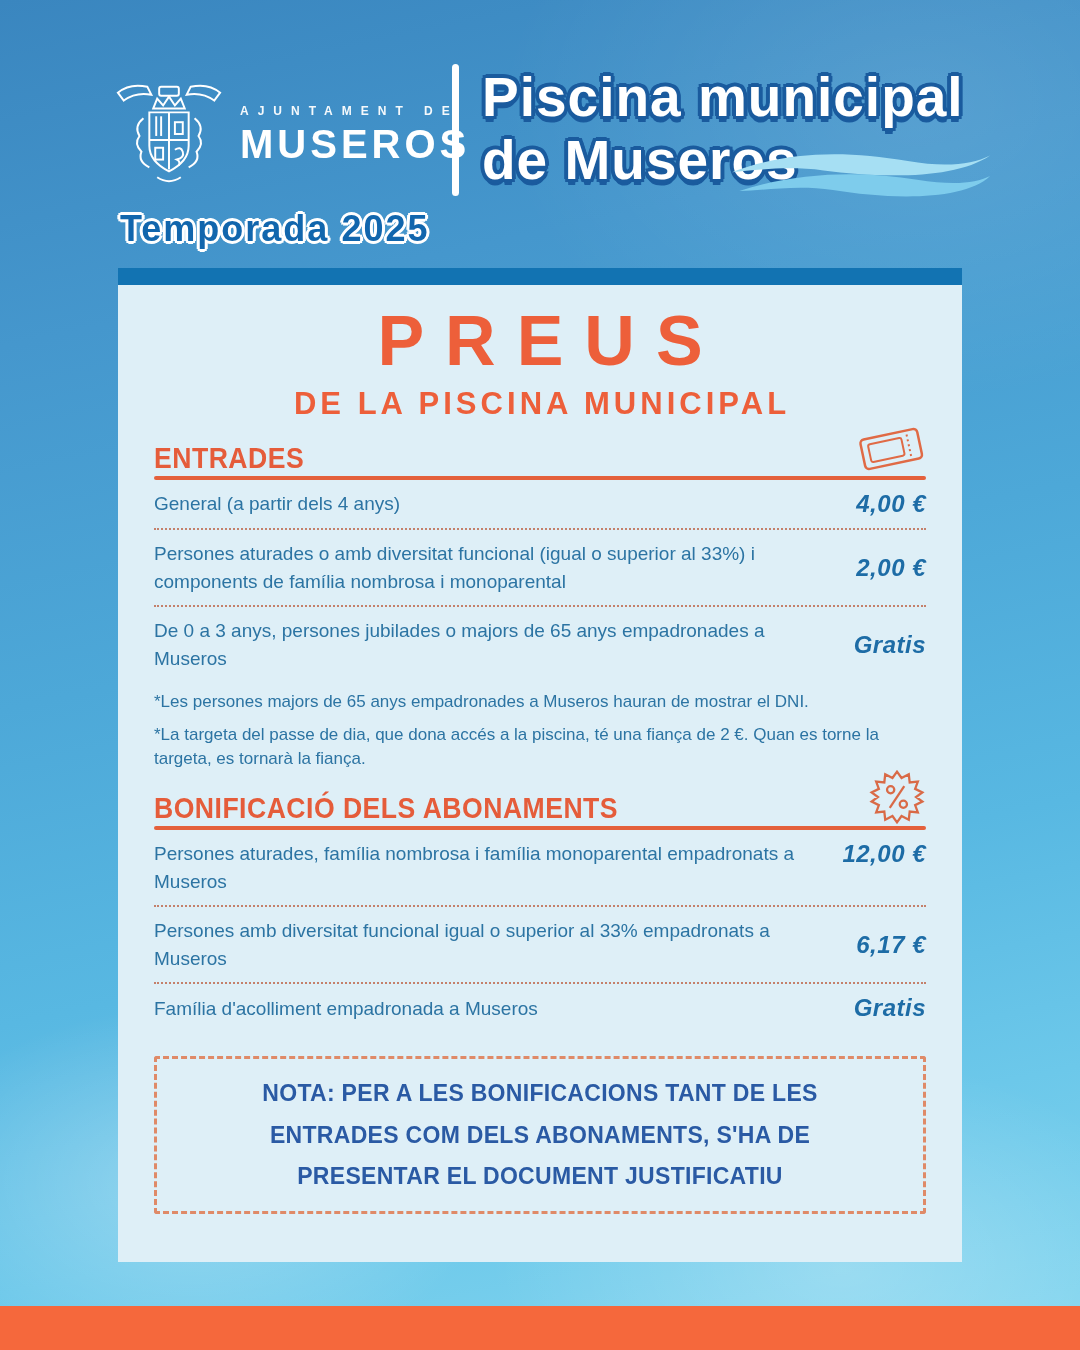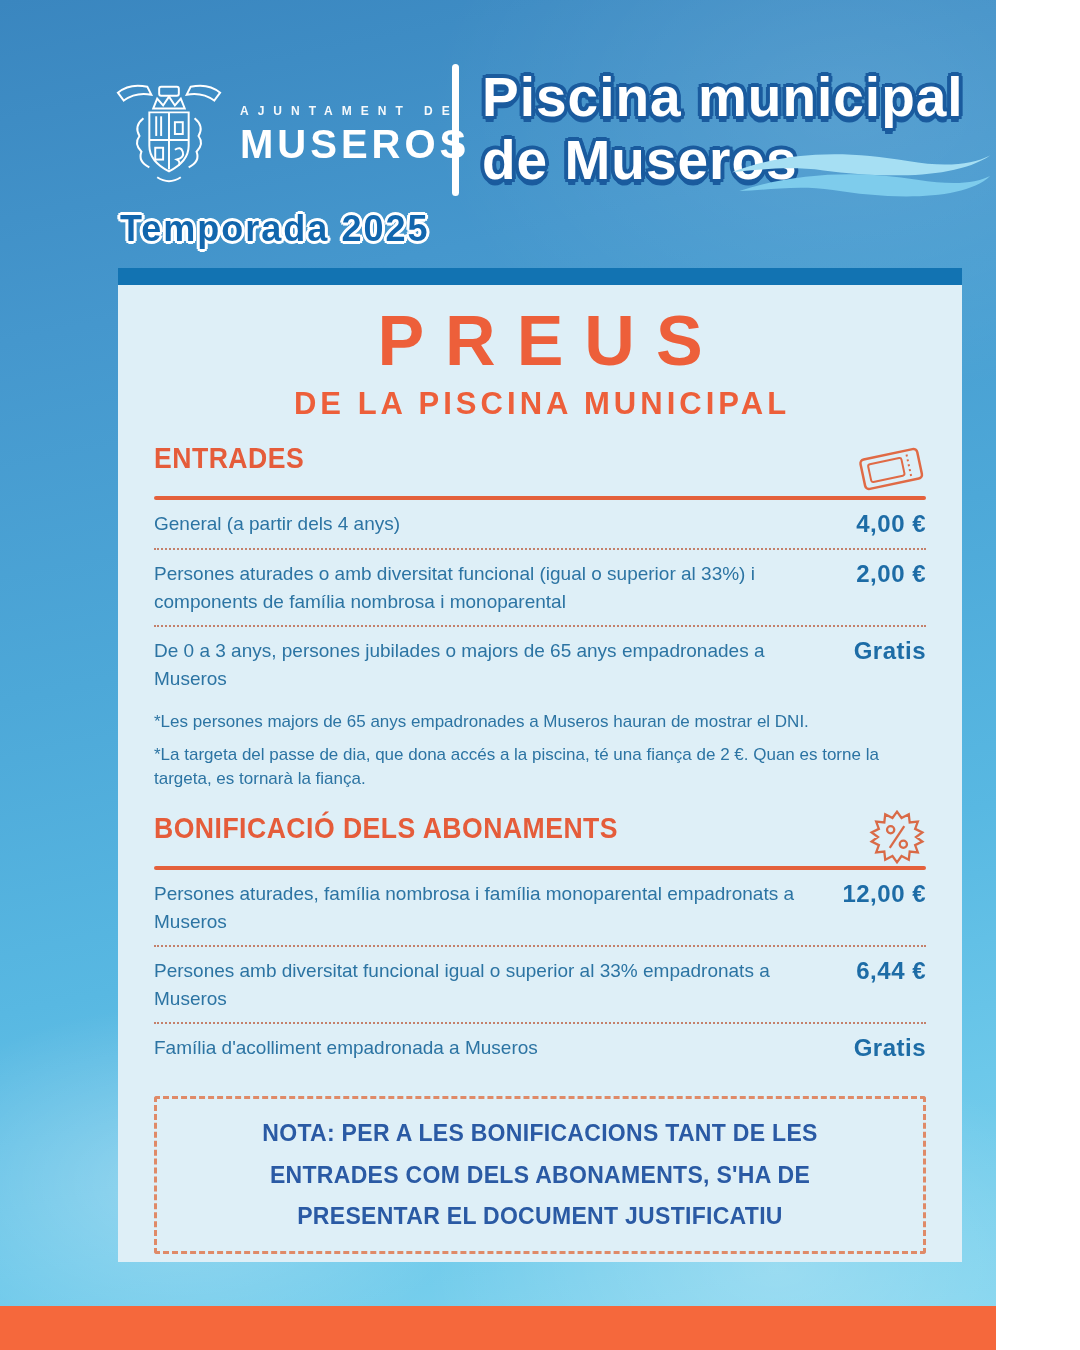--- a/index.html
+++ b/index.html
@@ -1,18 +1,18 @@
 <!DOCTYPE html>
 <html><head>
 <meta charset="utf-8">
 <style>
   * { margin:0; padding:0; box-sizing:border-box; }
   body { font-family:"Liberation Sans", sans-serif; }
   .poster{
-    position:relative; width:996px; height:1350px; overflow:hidden;
+    position:relative; width:1080px; height:1350px; overflow:hidden;
     background:
       radial-gradient(420px 260px at 18% 88%, rgba(255,255,255,.30), rgba(255,255,255,0) 70%),
       radial-gradient(500px 300px at 78% 94%, rgba(255,255,255,.25), rgba(255,255,255,0) 70%),
       radial-gradient(600px 420px at 85% 8%, rgba(255,255,255,.10), rgba(255,255,255,0) 70%),
       linear-gradient(168deg,#3a86bf 0%, #4597cd 22%, #4da8d8 45%, #58b8e2 65%, #6cc8ea 82%, #83d6ef 100%);
   }
   
   .crest{ position:absolute; left:110px; top:74px; width:118px; height:120px; }
   .org-block{ position:absolute; left:240px; top:104px; color:#fff; }
   .org-top{ font-size:12px; letter-spacing:9px; font-weight:bold; opacity:.95; }
@@ -38,29 +38,29 @@
   .card-body{ height:977px; background:#deeff7; padding:0 36px; overflow:hidden; }
   .preus-title{
     margin-top:16px; text-align:center; font-size:70px; font-weight:bold;
     color:#ed5f3a; letter-spacing:.30em; padding-left:.30em;
   }
   .preus-sub{
     margin-top:5px; text-align:center; font-size:31px; font-weight:bold;
     color:#ed5f3a; letter-spacing:.13em; padding-left:.13em;
   }
   .section{ margin-top:22px; }
-  .sec-head{ position:relative; padding-bottom:20px; }
+  .sec-head{ position:relative; padding-bottom:0; }
   .sec-title{ display:inline-block; font-size:28px; font-weight:bold; color:#e55c3a;
               letter-spacing:.5px; transform:scale(.95,1.08); transform-origin:left bottom; }
   .sec-icon{ position:absolute; right:0; bottom:0; }
   .sec-rule{ height:4px; background:#e4603c; border-radius:2px; }
   .row{ display:flex; justify-content:space-between; align-items:flex-start; gap:34px; padding:10px 0; }
-  .row + .row{ border-top:2px dotted #c4806b; }
+  .row + .row{ border-top:2px dotted #c4806b;align-items:center; }
   .row-label{ font-size:19px; color:#2c74a3; line-height:1.45; max-width:650px; }
-  .row-price{ font-size:24px; font-weight:bold; color:#1d6ca6; letter-spacing:.5px; white-space:nowrap; }
+  .row-price{ font-size:24px; font-weight:bold; color:#1d6ca6; letter-spacing:.5px; white-space:nowrap;font-style:italic; }
   .notes{ margin-top:4px; }
   .note{ margin-top:8px; font-size:17px; color:#2c74a3; line-height:1.45; }
   .note .bold-part{ font-weight:normal; }
   .nota-box{
     margin-top:24px; border:3px dashed #df8a68; border-radius:3px;
     padding:14px 46px; text-align:center; font-size:23px; font-weight:bold;
     color:#2a5aa4; line-height:1.8; letter-spacing:.3px;
   }
   .section-abonaments{ margin-top:26px; }
   .bottom-bar{ position:absolute; left:0; bottom:0; width:100%; height:44px; background:#f5683c; }
@@ -169,21 +169,21 @@
         </div>
         <div class="sec-rule"></div>
 
         <div class="rows">
           <div class="row">
             <div class="row-label">Persones aturades, família nombrosa i família monoparental empadronats a Museros</div>
             <div class="row-price">12,00 €</div>
           </div>
           <div class="row">
             <div class="row-label">Persones amb diversitat funcional igual o superior al 33% empadronats a Museros</div>
-            <div class="row-price">6,44 €</div>
+            <div class="row-price">6,17 €</div>
           </div>
           <div class="row">
             <div class="row-label">Família d'acolliment empadronada a Museros</div>
             <div class="row-price">Gratis</div>
           </div>
         </div>
 
         <div class="nota-box">NOTA: PER A LES BONIFICACIONS TANT DE LES ENTRADES COM DELS ABONAMENTS, S'HA DE PRESENTAR EL DOCUMENT JUSTIFICATIU</div>
       </div>
 

